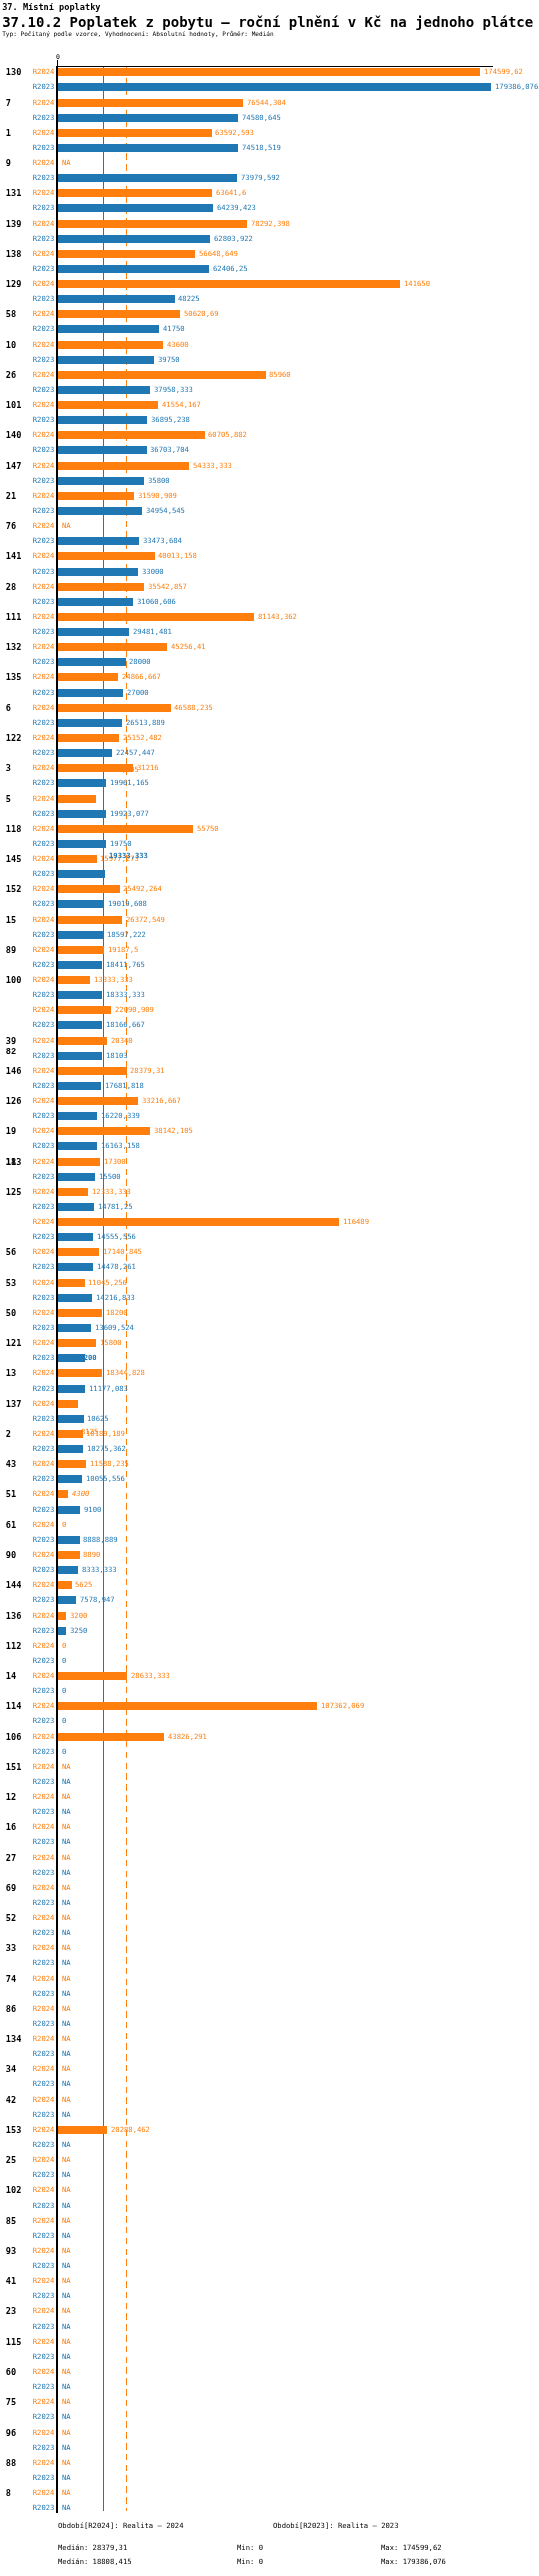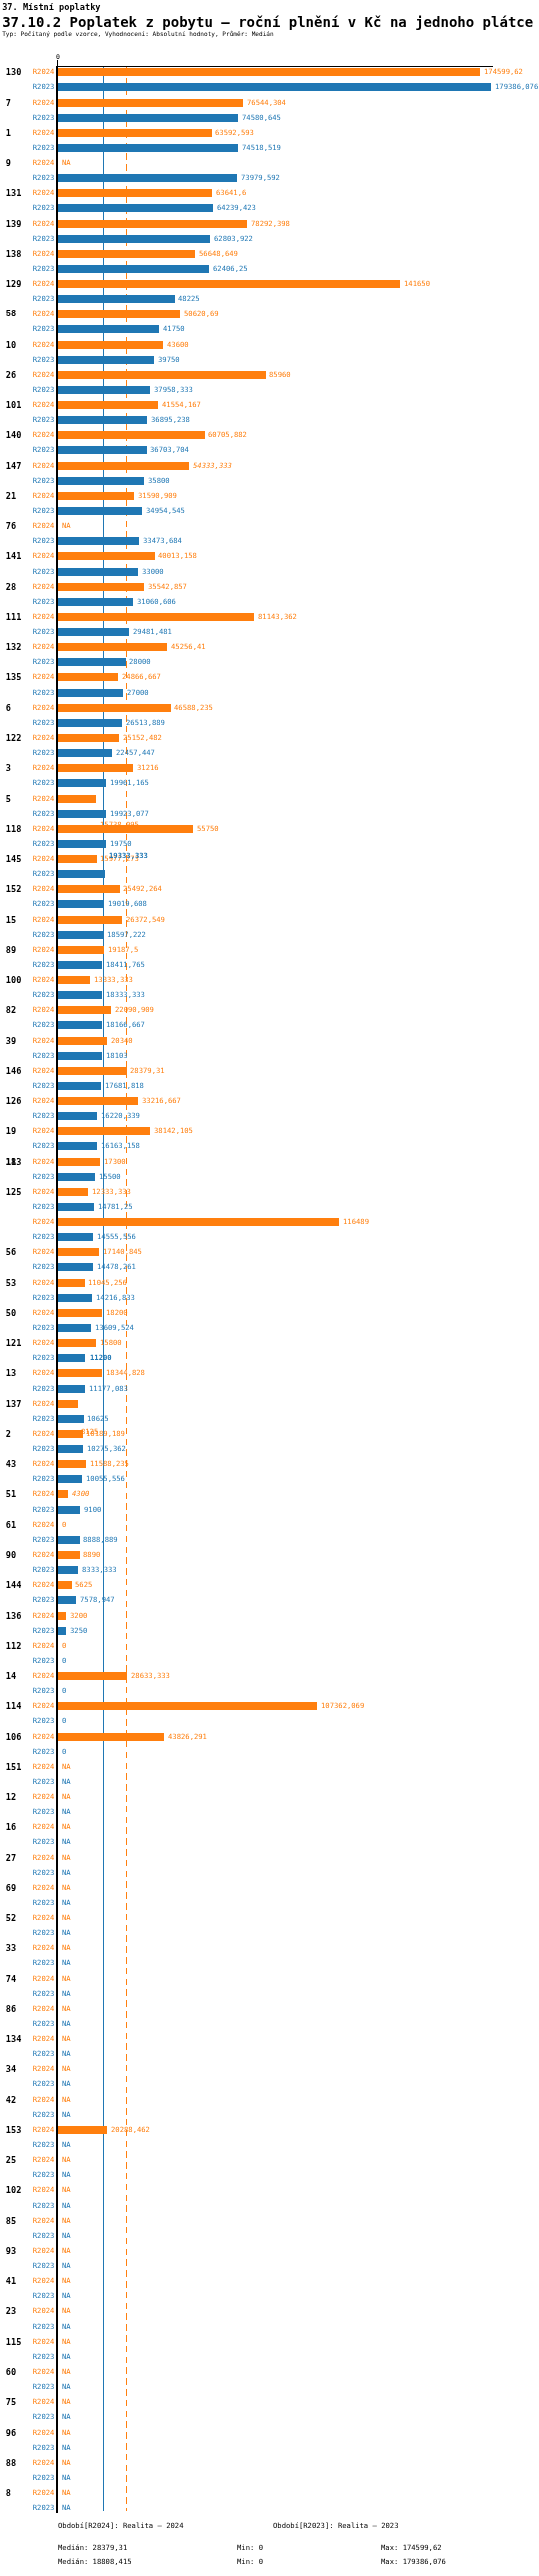--- a/index.html
+++ b/index.html
@@ -87,21 +87,21 @@
       <div class="abs series-label" style="top: 265px; color: rgb(31, 119, 180);">R2023</div>
       <div class="abs bar" style="left: 58px; top: 265px; width: 151px; background: rgb(31, 119, 180);"></div>
       <div class="abs val-label" style="left: 213px; top: 265px; color: rgb(31, 119, 180);">62406,25</div>
       <div class="abs cat-label" style="top: 280px;">129</div>
       <div class="abs series-label" style="top: 280px; color: rgb(255, 127, 14);">R2024</div>
       <div class="abs bar" style="left: 58px; top: 280px; width: 342px; background: rgb(255, 127, 14);"></div>
       <div class="abs val-label" style="left: 404px; top: 280px; color: rgb(255, 127, 14);">141650</div>
       <div class="abs series-label" style="top: 295px; color: rgb(31, 119, 180);">R2023</div>
       <div class="abs bar" style="left: 58px; top: 295px; width: 117px; background: rgb(31, 119, 180);"></div>
       <div class="abs val-label" style="left: 178px; top: 295px; color: rgb(31, 119, 180);">48225</div>
-      <div class="abs cat-label" style="top: 310px; font-family: Liberation Mono, monospace;">58</div>
+      <div class="abs cat-label" style="top: 310px;">58</div>
       <div class="abs series-label" style="top: 310px; color: rgb(255, 127, 14);">R2024</div>
       <div class="abs bar" style="left: 58px; top: 310px; width: 122px; background: rgb(255, 127, 14);"></div>
       <div class="abs val-label" style="left: 184px; top: 310px; color: rgb(255, 127, 14);">50620,69</div>
       <div class="abs series-label" style="top: 325px; color: rgb(31, 119, 180);">R2023</div>
       <div class="abs bar" style="left: 58px; top: 325px; width: 101px; background: rgb(31, 119, 180);"></div>
       <div class="abs val-label" style="left: 163px; top: 325px; color: rgb(31, 119, 180);">41750</div>
       <div class="abs cat-label" style="top: 341px;">10</div>
       <div class="abs series-label" style="top: 341px; color: rgb(255, 127, 14);">R2024</div>
       <div class="abs bar" style="left: 58px; top: 341px; width: 105px; background: rgb(255, 127, 14);"></div>
       <div class="abs val-label" style="left: 167px; top: 341px; color: rgb(255, 127, 14);">43600</div>
@@ -125,21 +125,21 @@
       <div class="abs cat-label" style="top: 431px;">140</div>
       <div class="abs series-label" style="top: 431px; color: rgb(255, 127, 14);">R2024</div>
       <div class="abs bar" style="left: 58px; top: 431px; width: 147px; background: rgb(255, 127, 14);"></div>
       <div class="abs val-label" style="left: 208px; top: 431px; color: rgb(255, 127, 14);">60705,882</div>
       <div class="abs series-label" style="top: 446px; color: rgb(31, 119, 180);">R2023</div>
       <div class="abs bar" style="left: 58px; top: 446px; width: 89px; background: rgb(31, 119, 180);"></div>
       <div class="abs val-label" style="left: 150px; top: 446px; color: rgb(31, 119, 180);">36703,704</div>
       <div class="abs cat-label" style="top: 462px;">147</div>
       <div class="abs series-label" style="top: 462px; color: rgb(255, 127, 14);">R2024</div>
       <div class="abs bar" style="left: 58px; top: 462px; width: 131px; background: rgb(255, 127, 14);"></div>
-      <div class="abs val-label" style="left: 193px; top: 462px; color: rgb(255, 127, 14); font-style: italic;">54333,333</div>
+      <div class="abs val-label" style="left: 193px; top: 462px; color: rgb(255, 127, 14);">54333,333</div>
       <div class="abs series-label" style="top: 477px; color: rgb(31, 119, 180);">R2023</div>
       <div class="abs bar" style="left: 58px; top: 477px; width: 86px; background: rgb(31, 119, 180);"></div>
       <div class="abs val-label" style="left: 148px; top: 477px; color: rgb(31, 119, 180);">35800</div>
       <div class="abs cat-label" style="top: 492px;">21</div>
       <div class="abs series-label" style="top: 492px; color: rgb(255, 127, 14);">R2024</div>
       <div class="abs bar" style="left: 58px; top: 492px; width: 76px; background: rgb(255, 127, 14);"></div>
       <div class="abs val-label" style="left: 138px; top: 492px; color: rgb(255, 127, 14);">31590,909</div>
       <div class="abs series-label" style="top: 507px; color: rgb(31, 119, 180);">R2023</div>
       <div class="abs bar" style="left: 58px; top: 507px; width: 84px; background: rgb(31, 119, 180);"></div>
       <div class="abs val-label" style="left: 146px; top: 507px; color: rgb(31, 119, 180);">34954,545</div>
@@ -201,21 +201,21 @@
       <div class="abs cat-label" style="top: 764px;">3</div>
       <div class="abs series-label" style="top: 764px; color: rgb(255, 127, 14);">R2024</div>
       <div class="abs bar" style="left: 58px; top: 764px; width: 75px; background: rgb(255, 127, 14);"></div>
       <div class="abs val-label" style="left: 137px; top: 764px; color: rgb(255, 127, 14); text-align: center;">31216</div>
       <div class="abs series-label" style="top: 779px; color: rgb(31, 119, 180);">R2023</div>
       <div class="abs bar" style="left: 58px; top: 779px; width: 48px; background: rgb(31, 119, 180);"></div>
       <div class="abs val-label" style="left: 110px; top: 779px; color: rgb(31, 119, 180);">19961,165</div>
       <div class="abs cat-label" style="top: 795px;">5</div>
       <div class="abs series-label" style="top: 795px; color: rgb(255, 127, 14);">R2024</div>
       <div class="abs bar" style="left: 58px; top: 795px; width: 38px; background: rgb(255, 127, 14);"></div>
-      <div class="abs val-label" style="left: 100px; top: 821px; color: rgb(255, 127, 14);">15738,095</div>
+      <div class="abs val-label" style="left: 100px; top: 766px; color: rgb(255, 127, 14);">15738,095</div>
       <div class="abs series-label" style="top: 810px; color: rgb(31, 119, 180);">R2023</div>
       <div class="abs bar" style="left: 58px; top: 810px; width: 48px; background: rgb(31, 119, 180);"></div>
       <div class="abs val-label" style="left: 110px; top: 810px; color: rgb(31, 119, 180);">19923,077</div>
       <div class="abs cat-label" style="top: 825px;">118</div>
       <div class="abs series-label" style="top: 825px; color: rgb(255, 127, 14);">R2024</div>
       <div class="abs bar" style="left: 58px; top: 825px; width: 135px; background: rgb(255, 127, 14);"></div>
       <div class="abs val-label" style="left: 197px; top: 825px; color: rgb(255, 127, 14);">55750</div>
       <div class="abs series-label" style="top: 840px; color: rgb(31, 119, 180);">R2023</div>
       <div class="abs bar" style="left: 58px; top: 840px; width: 48px; background: rgb(31, 119, 180);"></div>
       <div class="abs val-label" style="left: 110px; top: 840px; color: rgb(31, 119, 180);">19750</div>
@@ -247,21 +247,21 @@
       <div class="abs series-label" style="top: 961px; color: rgb(31, 119, 180);">R2023</div>
       <div class="abs bar" style="left: 58px; top: 961px; width: 44px; background: rgb(31, 119, 180);"></div>
       <div class="abs val-label" style="left: 106px; top: 961px; color: rgb(31, 119, 180);">18411,765</div>
       <div class="abs cat-label" style="top: 976px;">100</div>
       <div class="abs series-label" style="top: 976px; color: rgb(255, 127, 14);">R2024</div>
       <div class="abs bar" style="left: 58px; top: 976px; width: 32px; background: rgb(255, 127, 14);"></div>
       <div class="abs val-label" style="left: 94px; top: 976px; color: rgb(255, 127, 14);">13333,333</div>
       <div class="abs series-label" style="top: 991px; color: rgb(31, 119, 180);">R2023</div>
       <div class="abs bar" style="left: 58px; top: 991px; width: 44px; background: rgb(31, 119, 180);"></div>
       <div class="abs val-label" style="left: 106px; top: 991px; color: rgb(31, 119, 180);">18333,333</div>
-      <div class="abs cat-label" style="top: 1006px;">82</div>
+      <div class="abs cat-label" style="top: 1048px; font-family: Liberation Mono, monospace;">82</div>
       <div class="abs series-label" style="top: 1006px; color: rgb(255, 127, 14);">R2024</div>
       <div class="abs bar" style="left: 58px; top: 1006px; width: 53px; background: rgb(255, 127, 14);"></div>
       <div class="abs val-label" style="left: 115px; top: 1006px; color: rgb(255, 127, 14);">22090,909</div>
       <div class="abs series-label" style="top: 1021px; color: rgb(31, 119, 180);">R2023</div>
       <div class="abs bar" style="left: 58px; top: 1021px; width: 44px; background: rgb(31, 119, 180);"></div>
       <div class="abs val-label" style="left: 106px; top: 1021px; color: rgb(31, 119, 180);">18166,667</div>
       <div class="abs cat-label" style="top: 1037px;">39</div>
       <div class="abs series-label" style="top: 1037px; color: rgb(255, 127, 14);">R2024</div>
       <div class="abs bar" style="left: 58px; top: 1037px; width: 49px; background: rgb(255, 127, 14);"></div>
       <div class="abs val-label" style="left: 111px; top: 1037px; color: rgb(255, 127, 14);">20340</div>
@@ -330,21 +330,21 @@
       <div class="abs val-label" style="left: 106px; top: 1309px; color: rgb(255, 127, 14);">18200</div>
       <div class="abs series-label" style="top: 1324px; color: rgb(31, 119, 180);">R2023</div>
       <div class="abs bar" style="left: 58px; top: 1324px; width: 33px; background: rgb(31, 119, 180);"></div>
       <div class="abs val-label" style="left: 95px; top: 1324px; color: rgb(31, 119, 180);">13609,524</div>
       <div class="abs cat-label" style="top: 1339px;">121</div>
       <div class="abs series-label" style="top: 1339px; color: rgb(255, 127, 14);">R2024</div>
       <div class="abs bar" style="left: 58px; top: 1339px; width: 38px; background: rgb(255, 127, 14);"></div>
       <div class="abs val-label" style="left: 100px; top: 1339px; color: rgb(255, 127, 14);">15800</div>
       <div class="abs series-label" style="top: 1354px; color: rgb(31, 119, 180);">R2023</div>
       <div class="abs bar" style="left: 58px; top: 1354px; width: 27px; background: rgb(31, 119, 180);"></div>
-      <div class="abs val-label" style="left: 90px; top: 1354px; color: rgb(31, 119, 180); font-weight: bold;">11200</div>
+      <div class="abs val-label" style="left: 75px; top: 1354px; color: rgb(31, 119, 180); font-weight: bold;">11200</div>
       <div class="abs cat-label" style="top: 1369px;">13</div>
       <div class="abs series-label" style="top: 1369px; color: rgb(255, 127, 14);">R2024</div>
       <div class="abs bar" style="left: 58px; top: 1369px; width: 44px; background: rgb(255, 127, 14);"></div>
       <div class="abs val-label" style="left: 106px; top: 1369px; color: rgb(255, 127, 14);">18344,828</div>
       <div class="abs series-label" style="top: 1385px; color: rgb(31, 119, 180);">R2023</div>
       <div class="abs bar" style="left: 58px; top: 1385px; width: 27px; background: rgb(31, 119, 180);"></div>
       <div class="abs val-label" style="left: 89px; top: 1385px; color: rgb(31, 119, 180);">11177,083</div>
       <div class="abs cat-label" style="top: 1400px;">137</div>
       <div class="abs series-label" style="top: 1400px; color: rgb(255, 127, 14);">R2024</div>
       <div class="abs bar" style="left: 58px; top: 1400px; width: 19.6px; background: rgb(255, 127, 14);"></div>

